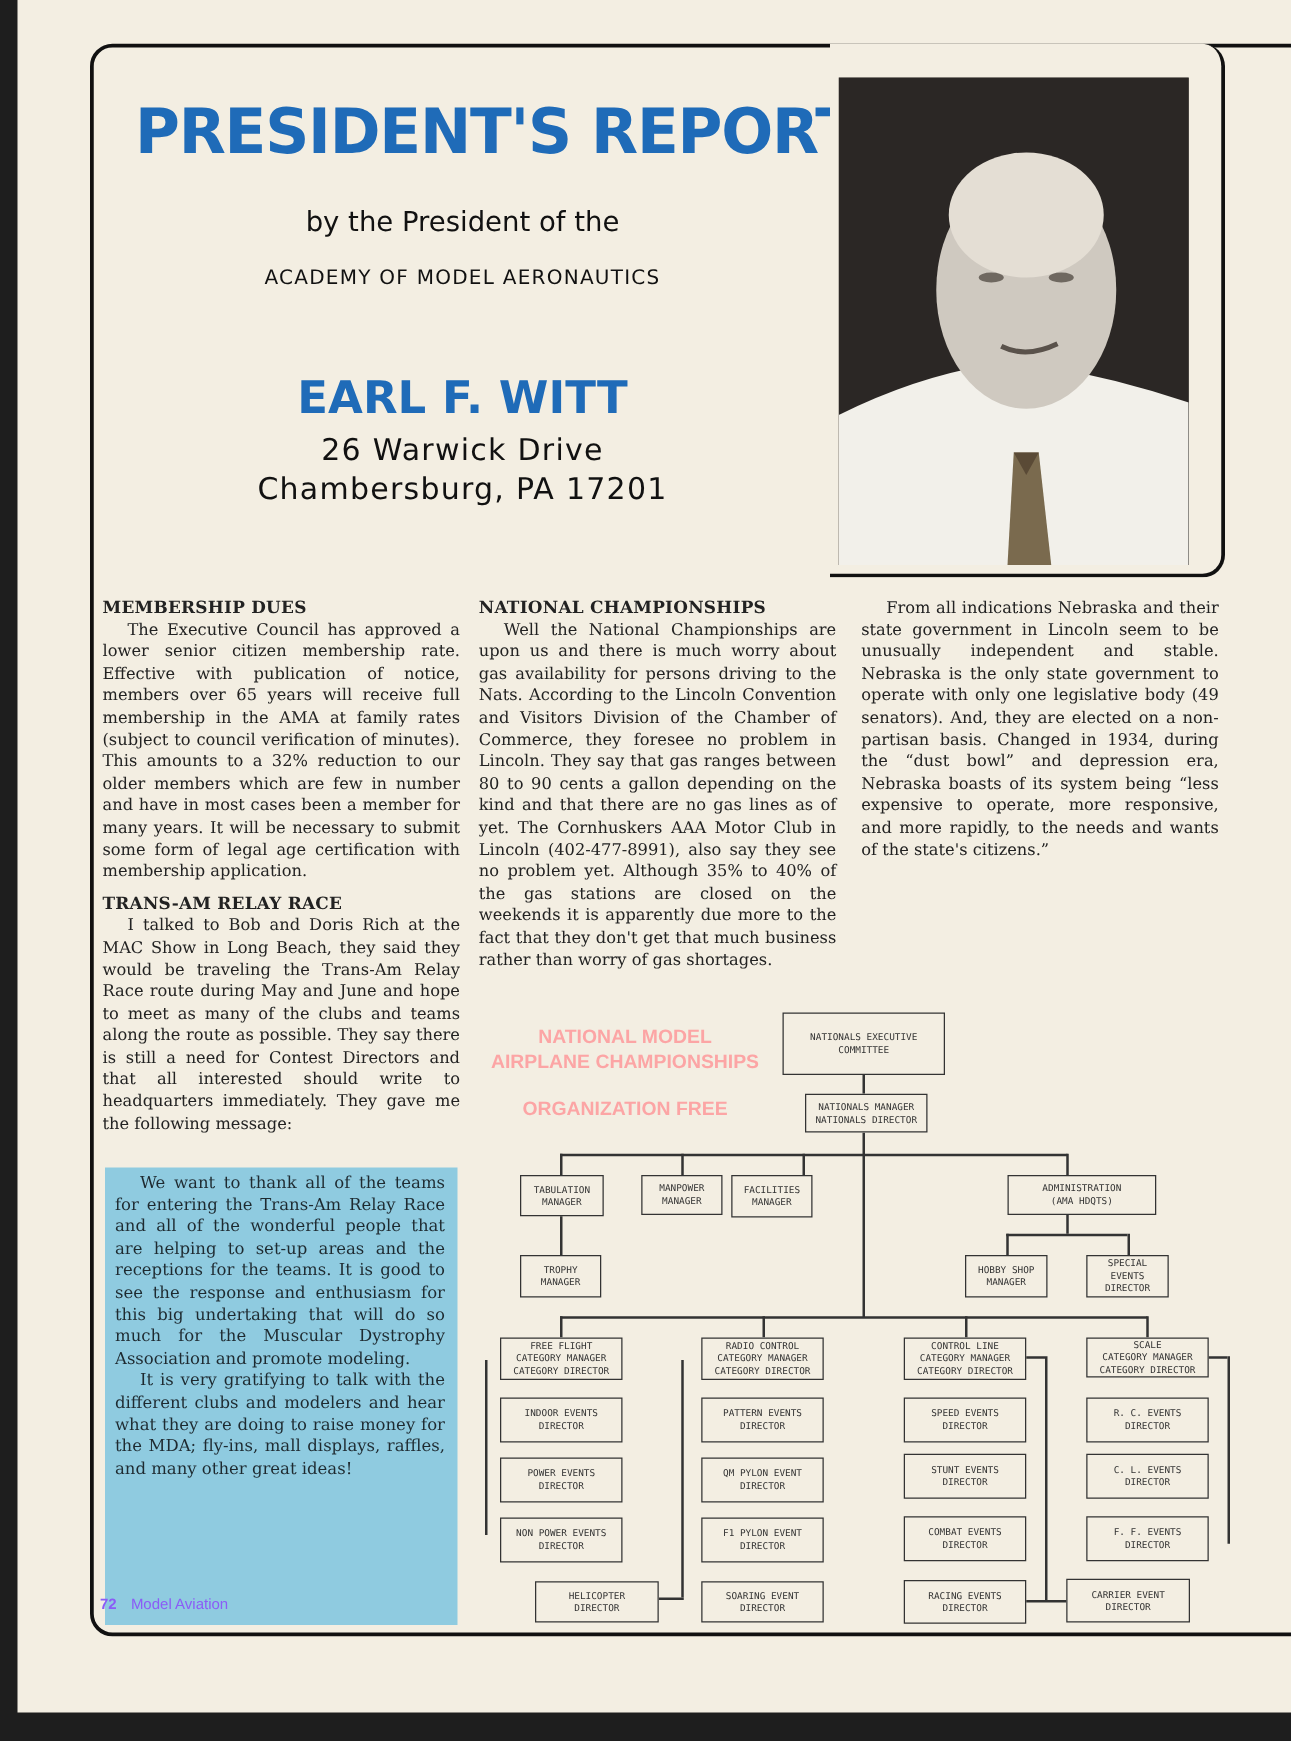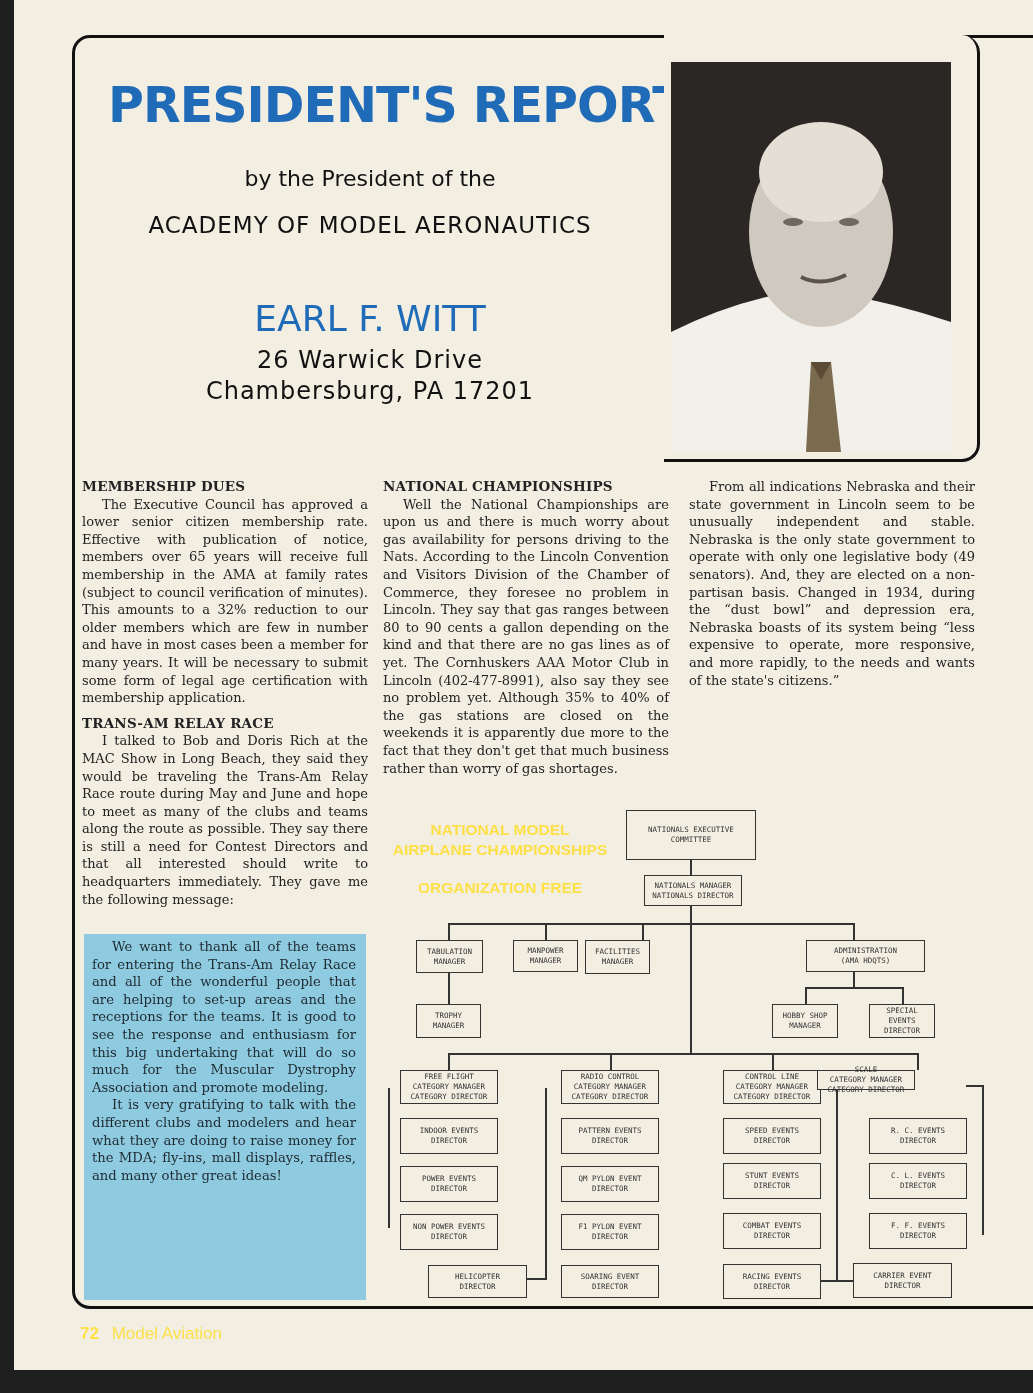--- a/index.html
+++ b/index.html
@@ -27,24 +27,24 @@
   .title {
     position: absolute; left: 108px; top: 76px; width: 520px;
     font-family: "DejaVu Sans", sans-serif; font-weight: bold; font-size: 50px; color: #1f6bb8;
     letter-spacing: -1px; white-space: nowrap; transform: scaleX(0.98); transform-origin: left;
   }
   .subtitle {
     position: absolute; left: 90px; width: 560px; text-align: center;
     font-family: "DejaVu Sans", sans-serif; color: #111;
   }
   .byline { top: 166px; font-size: 22px; }
-  .org { top: 212px; font-size: 23px; letter-spacing: 1px; }
+  .org { top: 212px; font-size: 16px; letter-spacing: 1px; }
   .name {
     position: absolute; left: 90px; top: 298px; width: 560px; text-align: center;
-    font-family: "DejaVu Sans", sans-serif; font-weight: normal; font-size: 36px; color: #1f6bb8;
+    font-family: "DejaVu Sans", sans-serif; font-weight: bold; font-size: 36px; color: #1f6bb8;
   }
   .addr1 { top: 346px; font-size: 24px; letter-spacing: 1px; }
   .addr2 { top: 377px; font-size: 24px; letter-spacing: 1px; }
 
   .col {
     position: absolute; font-family: "DejaVu Serif", serif; font-size: 13px; line-height: 17.6px;
     color: #222; text-align: justify;
   }
   .col h3 { margin: 0; font-size: 13.5px; font-weight: bold; letter-spacing: 0.2px; }
   .col p { margin: 0; text-indent: 20px; }
@@ -54,34 +54,34 @@
 
   .quote {
     position: absolute; left: 84px; top: 934px; width: 282px; height: 366px;
     background: #8fcbe0; box-sizing: border-box; padding: 4px 10px 0 8px;
     font-family: "DejaVu Serif", serif; font-size: 13.2px; line-height: 17.6px; color: #1e2a30; text-align: justify;
   }
   .quote p { margin: 0; text-indent: 20px; }
   .signoff { display: inline-block; margin-left: 40px; }
 
   .chart-title {
-    position: absolute; font-family: "Liberation Sans", sans-serif; font-weight: bold; color: #fde047; text-align: center;
+    position: absolute; font-family: "Liberation Sans", sans-serif; font-weight: bold; color: #fca5a5; text-align: center;
   }
   .ct1 { left: 385px; top: 820px; width: 230px; font-size: 15.5px; line-height: 20px; }
   .ct2 { left: 385px; top: 879px; width: 230px; font-size: 15.5px; }
 
   .box {
     position: absolute; border: 1.5px solid #333; box-sizing: border-box; background: #f3eee2;
     font-family: "DejaVu Sans Mono", monospace; font-size: 7.5px; line-height: 10px; color: #333;
     display: flex; align-items: center; justify-content: center; text-align: center; white-space: pre-line;
   }
   .line { position: absolute; background: #333; }
 
   .footer {
-    position: absolute; left: 80px; top: 1324px; font-family: "Liberation Sans", sans-serif; font-size: 17px; color: #fde047;
+    position: absolute; left: 80px; top: 1276px; font-family: "Liberation Sans", sans-serif; font-size: 12px; color: #8b5cf6;
   }
   .footer .num { font-weight: bold; margin-right: 8px; }
 </style>
 </head>
 <body>
 
 <div class="page"></div>
 <div class="frame"></div>
 
 <div class="title">PRESIDENT'S REPORT</div>
@@ -185,21 +185,21 @@
 
 <div class="box" style="left:400px;top:1070px;width:98px;height:34px">FREE FLIGHT
 CATEGORY MANAGER
 CATEGORY DIRECTOR</div>
 <div class="box" style="left:561px;top:1070px;width:98px;height:34px">RADIO CONTROL
 CATEGORY MANAGER
 CATEGORY DIRECTOR</div>
 <div class="box" style="left:723px;top:1070px;width:98px;height:34px">CONTROL LINE
 CATEGORY MANAGER
 CATEGORY DIRECTOR</div>
-<div class="box" style="left:817px;top:1070px;width:98px;height:20px">SCALE
+<div class="box" style="left:869px;top:1070px;width:98px;height:32px">SCALE
 CATEGORY MANAGER
 CATEGORY DIRECTOR</div>
 
 <div class="box" style="left:400px;top:1118px;width:98px;height:36px">INDOOR EVENTS
 DIRECTOR</div>
 <div class="box" style="left:400px;top:1166px;width:98px;height:36px">POWER EVENTS
 DIRECTOR</div>
 <div class="box" style="left:400px;top:1214px;width:98px;height:36px">NON POWER EVENTS
 DIRECTOR</div>
 <div class="box" style="left:428px;top:1265px;width:99px;height:33px">HELICOPTER

